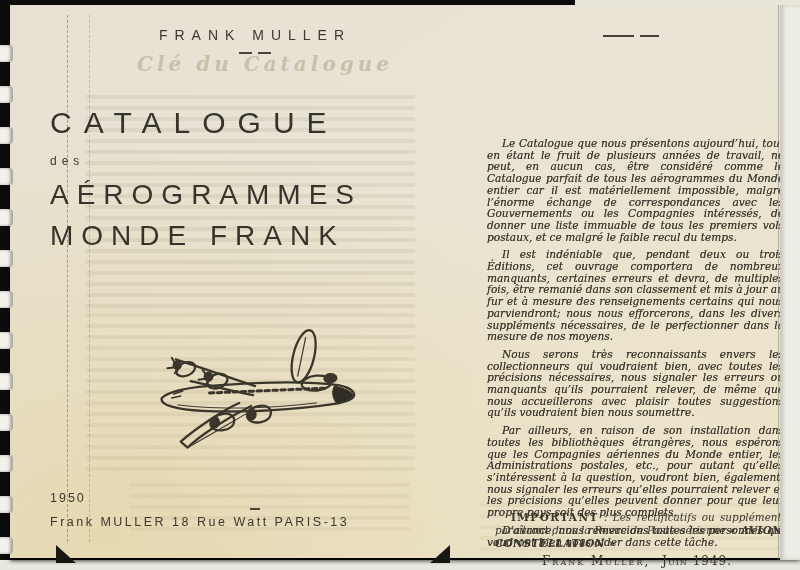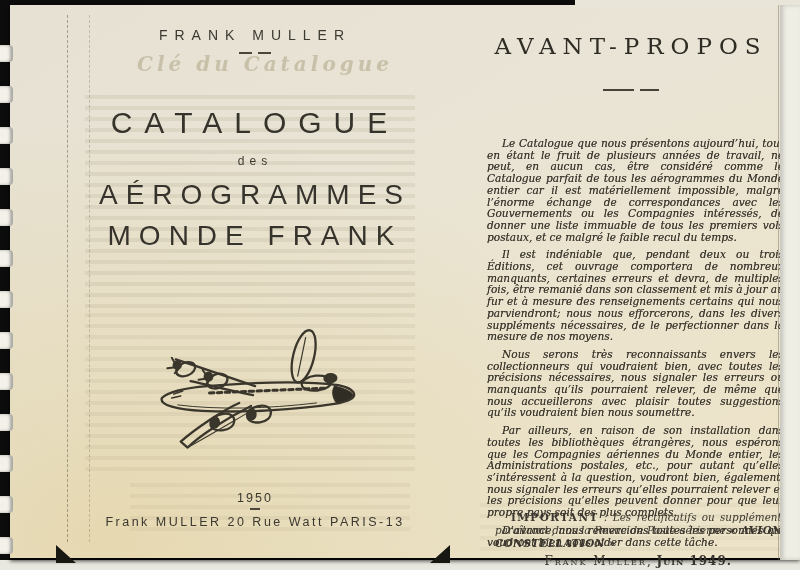--- a/index.html
+++ b/index.html
@@ -45,48 +45,48 @@
   }
   
   .left-page{position:absolute;left:40px;top:0;width:410px;height:393px;}
   .author{
     margin-top:22px;text-align:center;
     font-family:"Liberation Sans", sans-serif;font-size:14px;letter-spacing:7px;
     color:#3b3931;
   }
   .divider-sm{width:32px;height:2px;margin:9px auto 0;background:
     linear-gradient(to right,#4a463c 0 42%,transparent 42% 58%,#4a463c 58% 100%);}
-  .title-block{position:absolute;left:0;top:103px;width:100%;text-align:center;color:#35332b;
+  .title-block{position:absolute;left:0;top:103px;width:100%;text-align:left;color:#35332b;
     font-family:"Liberation Sans", sans-serif;}
   .t-main{font-size:30px;letter-spacing:12px;line-height:1;}
   .t-small{font-size:12px;letter-spacing:5px;margin-top:16px;color:#3d3a31;}
   .t-mid{font-size:28px;letter-spacing:8px;margin-top:13px;line-height:1;}
   .plane{position:absolute;left:98px;top:320px;width:228px;height:142px;}
-  .imprint{position:absolute;left:0;top:486px;width:100%;text-align:center;
+  .imprint{position:absolute;left:0;top:486px;width:100%;
     font-family:"Liberation Sans", sans-serif;color:#3b3830;}
   .year{font-size:12.5px;letter-spacing:2px;}
   .year-dash{width:10px;height:1.5px;background:#4a463c;margin:3px auto 5px;}
   .address{font-size:12.5px;letter-spacing:2.5px;}
   
   .right-page{position:absolute;left:460px;top:0;width:322px;height:553px;color:#35322a;}
   .foreword-heading{
     margin-top:28px;text-align:center;
     font-family:"DejaVu Serif", serif;font-size:23px;letter-spacing:7px;color:#2e2c25;
   }
   .divider-md{width:56px;height:2px;margin:30px auto 0;background:
     linear-gradient(to right,#45423a 0 55%,transparent 55% 66%,#45423a 66% 100%);}
   .foreword-body{position:absolute;left:17px;top:133px;width:297px;}
   .foreword-body p{
     margin:0 0 6px;font-style:italic;font-size:10.6px;line-height:11.7px;
     text-align:justify;text-indent:15px;color:#3a362e;
     text-shadow:0 0 .4px rgba(52,47,38,.75);
   }
   .signature{margin-top:4px;text-align:right;padding-right:52px;font-size:12px;}
   .sig-name{font-variant:small-caps;font-weight:normal;letter-spacing:2px;}
-  .sig-date{font-weight:bold;font-variant:small-caps;letter-spacing:1px;margin-left:0;}
+  .sig-date{font-weight:normal;font-variant:small-caps;letter-spacing:1px;margin-left:8px;}
   .notice{
     position:absolute;left:25px;top:506px;width:292px;
     font-size:10.4px;line-height:13px;text-align:justify;text-indent:16px;
     font-style:italic;color:#3a362e;
   }
   .notice-label{font-style:normal;letter-spacing:1.5px;font-weight:bold;}
   .notice-journal{font-weight:bold;letter-spacing:.5px;}
 </style>
 </head>
 <body>
@@ -154,26 +154,25 @@
         <ellipse cx="67.5" cy="96.5" rx="4" ry="5" fill="#3a362c"></ellipse>
 
         <path d="M113,80 C105,81 100,85 100,90 C100,95 106,97.5 113,96.5 C120,95.5 124,91.5 124,86.5 C124,82.5 120,79 113,80 Z"></path>
         <ellipse cx="104.5" cy="88.5" rx="4" ry="5" fill="#3a362c"></ellipse>
       </g>
     </svg>
 
     <div class="imprint">
       <div class="year">1950</div>
       <div class="year-dash"></div>
-      <div class="address">Frank MULLER 20 Rue Watt PARIS-13</div>
+      <div class="address">Frank MULLER 18 Rue Watt PARIS-13</div>
     </div>
   </div>
 
   <div class="right-page">
-    <div class="foreword-heading">AVANT-PROPOS</div>
     <div class="divider-md"></div>
 
     <div class="foreword-body">
       <p>Le Catalogue que nous présentons aujourd’hui, tout en étant le fruit de plusieurs années de travail, ne peut, en aucun cas, être considéré comme le Catalogue parfait de tous les aérogrammes du Monde entier car il est matériellement impossible, malgré l’énorme échange de correspondances avec les Gouvernements ou les Compagnies intéressés, de donner une liste immuable de tous les premiers vols postaux, et ce malgré le faible recul du temps.</p>
       <p>Il est indéniable que, pendant deux ou trois Éditions, cet ouvrage comportera de nombreux manquants, certaines erreurs et devra, de multiples fois, être remanié dans son classement et mis à jour au fur et à mesure des renseignements certains qui nous parviendront; nous nous efforcerons, dans les divers suppléments nécessaires, de le perfectionner dans la mesure de nos moyens.</p>
       <p>Nous serons très reconnaissants envers les collectionneurs qui voudraient bien, avec toutes les précisions nécessaires, nous signaler les erreurs ou manquants qu’ils pourraient relever, de même que nous accueillerons avec plaisir toutes suggestions qu’ils voudraient bien nous soumettre.</p>
       <p>Par ailleurs, en raison de son installation dans toutes les bibliothèques étrangères, nous espérons que les Compagnies aériennes du Monde entier, les Administrations postales, etc., pour autant qu’elles s’intéressent à la question, voudront bien, également, nous signaler les erreurs qu’elles pourraient relever et les précisions qu’elles peuvent donner pour que leur propre pays soit des plus complets.</p>
       <p>D’avance, nous remercions toutes les personnes qui voudront bien nous aider dans cette tâche.</p>
       <div class="signature">
         <span class="sig-name">Frank Muller,</span>

